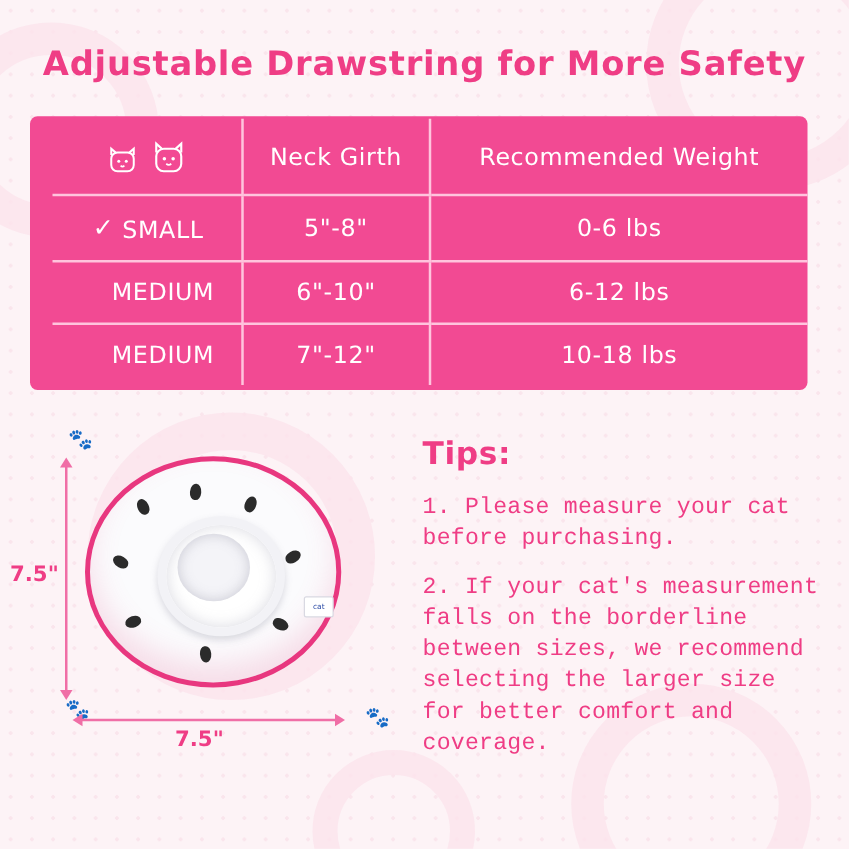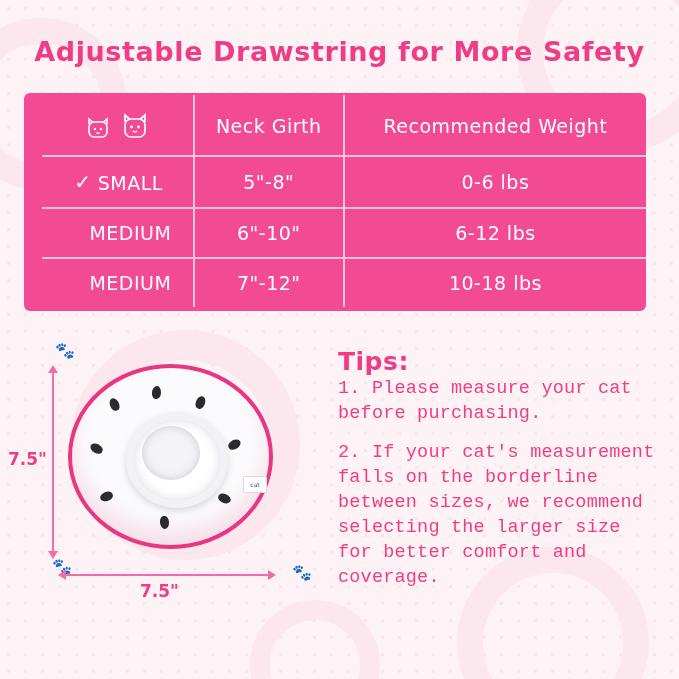--- a/index.html
+++ b/index.html
@@ -117,20 +117,21 @@
     position: relative;
   }
   .right-col {
     width: 330px;
     padding: 18px 18px 0 8px;
     color: #ef3d85;
   }
   .tips-title {
     font-size: 25px;
     font-weight: 700;
+    margin-bottom: 16px;
     letter-spacing: .5px;
   }
   .tip {
     font-size: 18.5px;
     line-height: 25px;
     margin-bottom: 14px;
     letter-spacing: .2px;
     font-family: Liberation Mono, monospace;
   }
 

